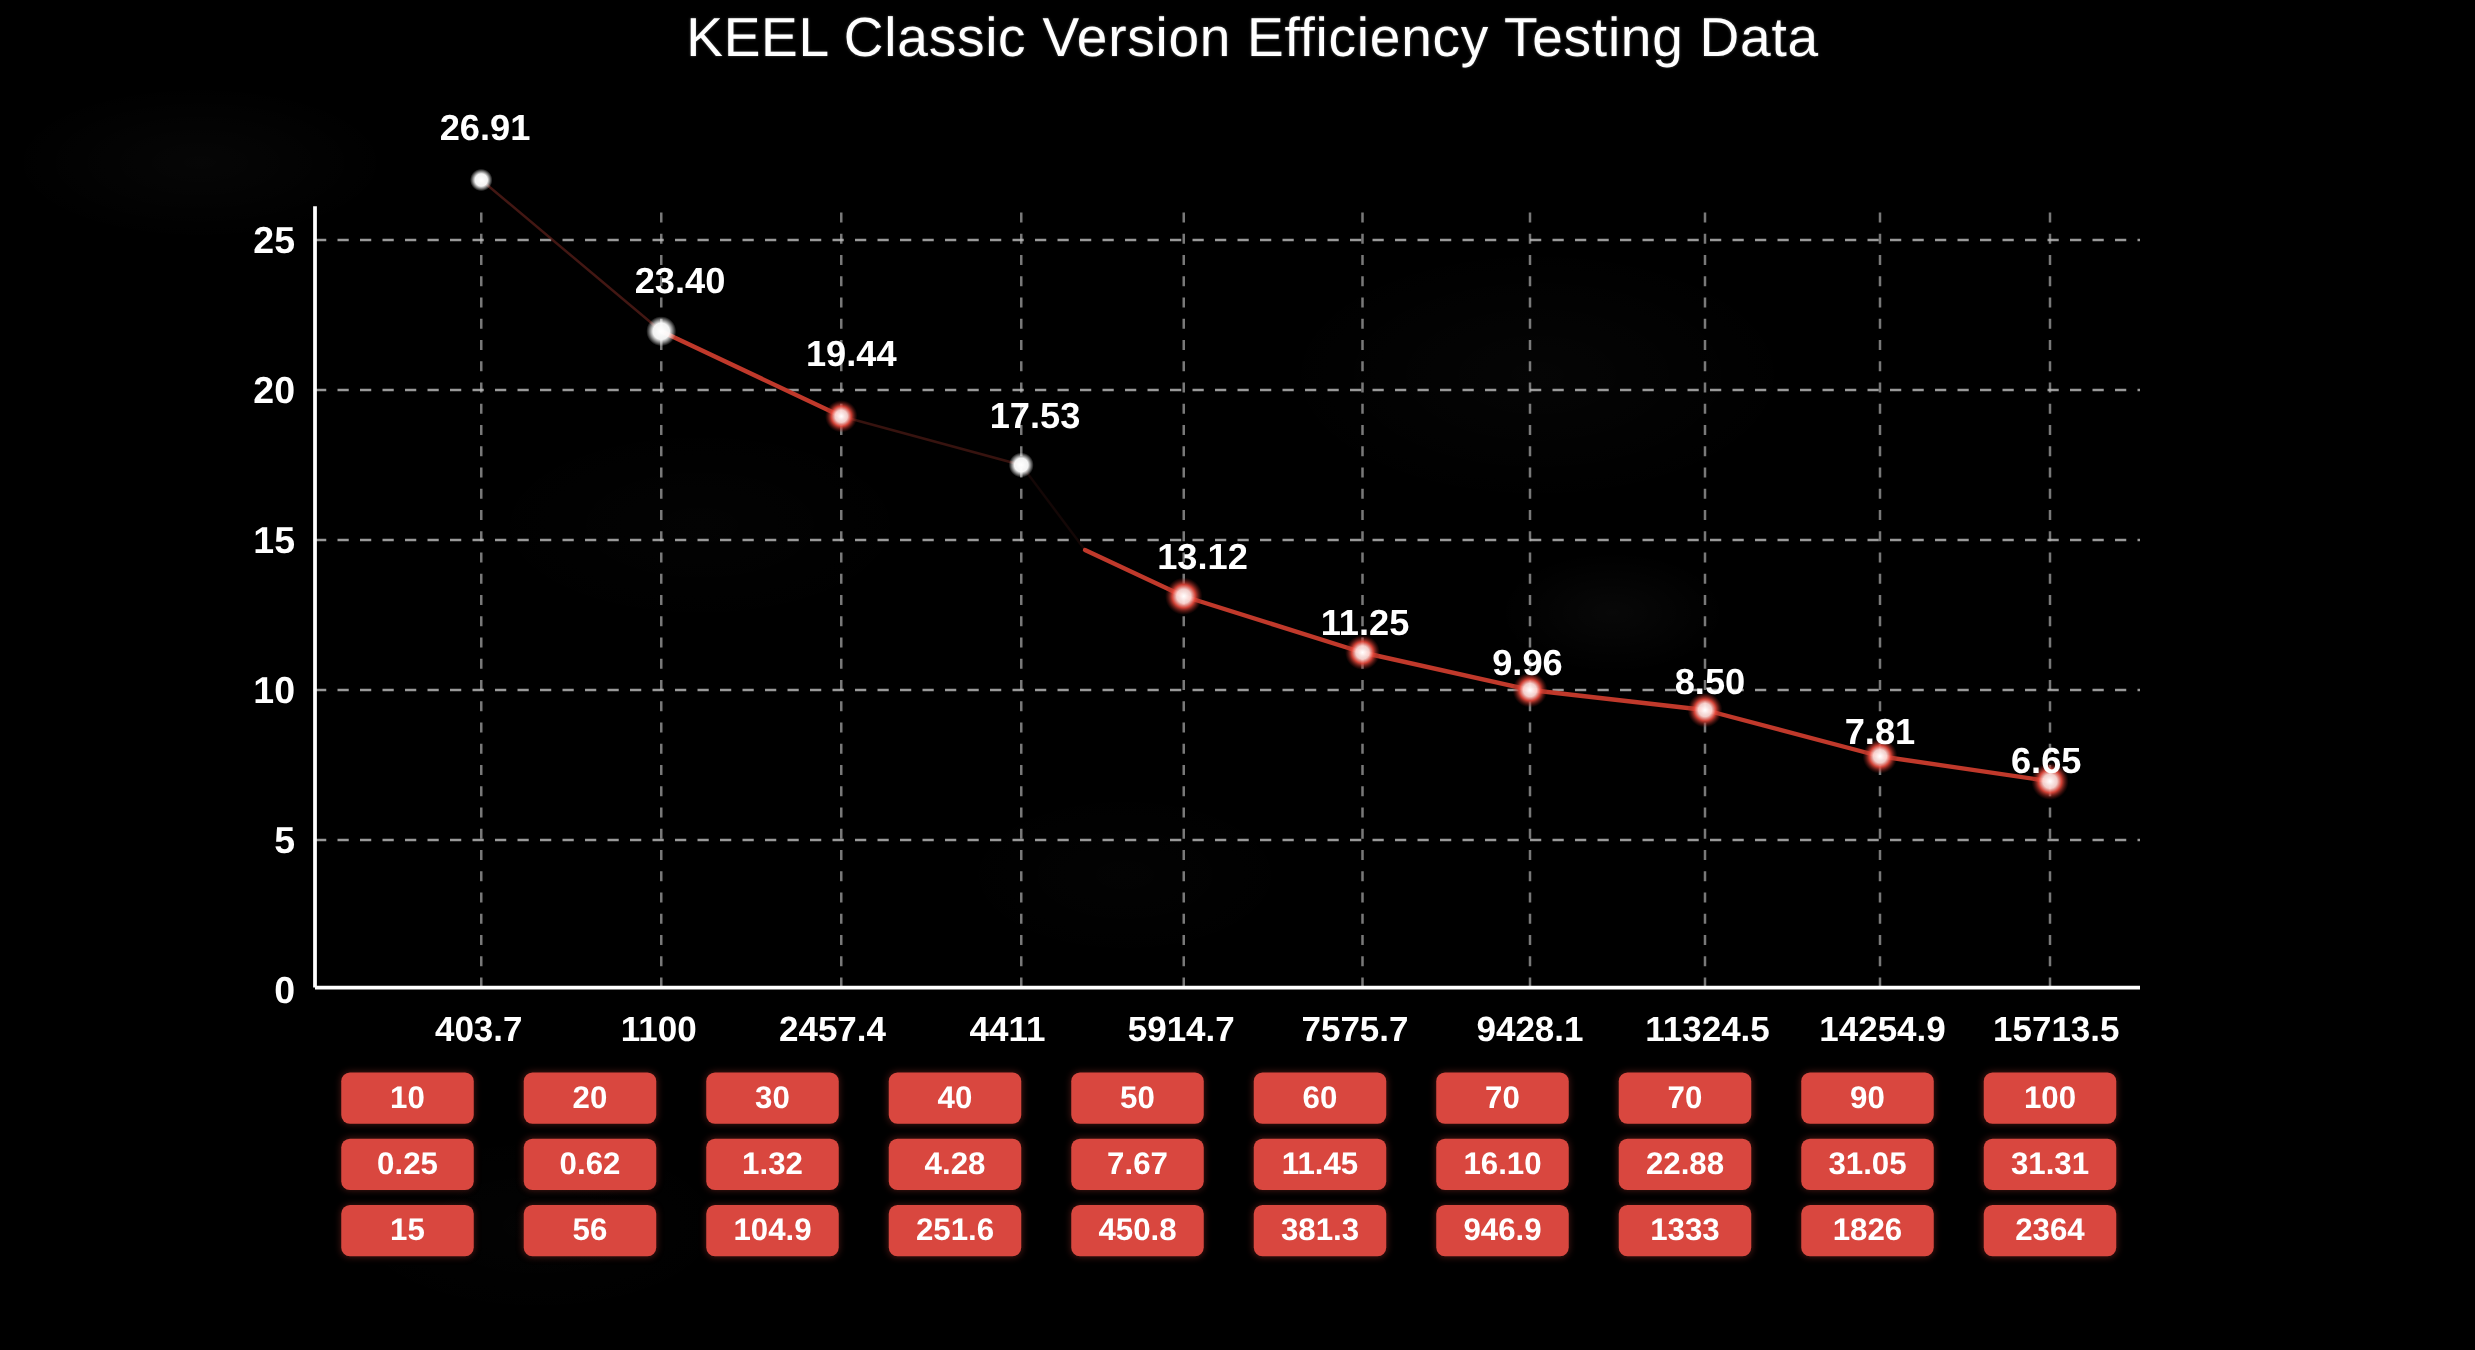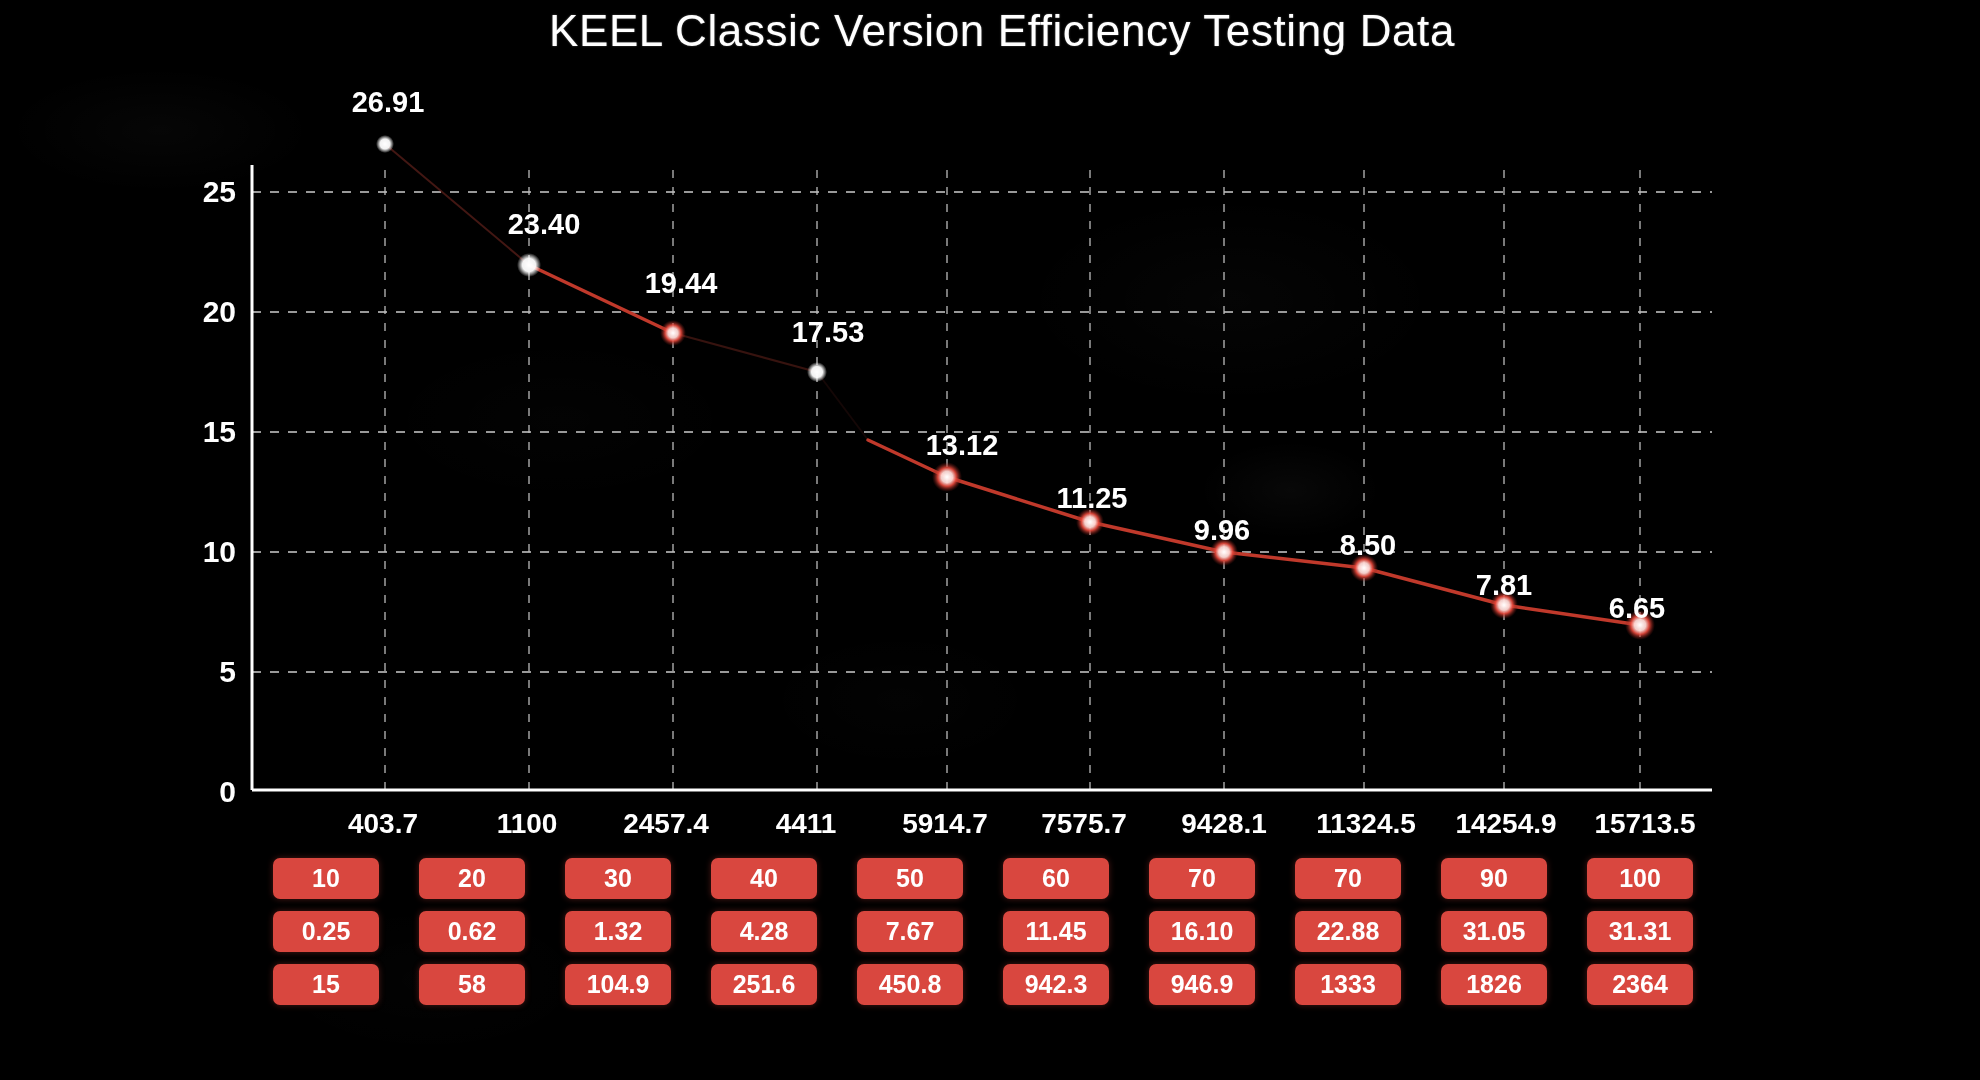--- a/index.html
+++ b/index.html
@@ -279,33 +279,33 @@
     <div class="badge-cell">
         <span class="badge">31.31</span>
       </div>
   </div>
 
   <div class="badge-row">
     <div class="badge-cell">
         <span class="badge">15</span>
       </div>
     <div class="badge-cell">
-        <span class="badge">58</span>
+        <span class="badge">56</span>
       </div>
     <div class="badge-cell">
         <span class="badge">104.9</span>
       </div>
     <div class="badge-cell">
         <span class="badge">251.6</span>
       </div>
     <div class="badge-cell">
         <span class="badge">450.8</span>
       </div>
     <div class="badge-cell">
-        <span class="badge">942.3</span>
+        <span class="badge">381.3</span>
       </div>
     <div class="badge-cell">
         <span class="badge">946.9</span>
       </div>
     <div class="badge-cell">
         <span class="badge">1333</span>
       </div>
     <div class="badge-cell">
         <span class="badge">1826</span>
       </div>

